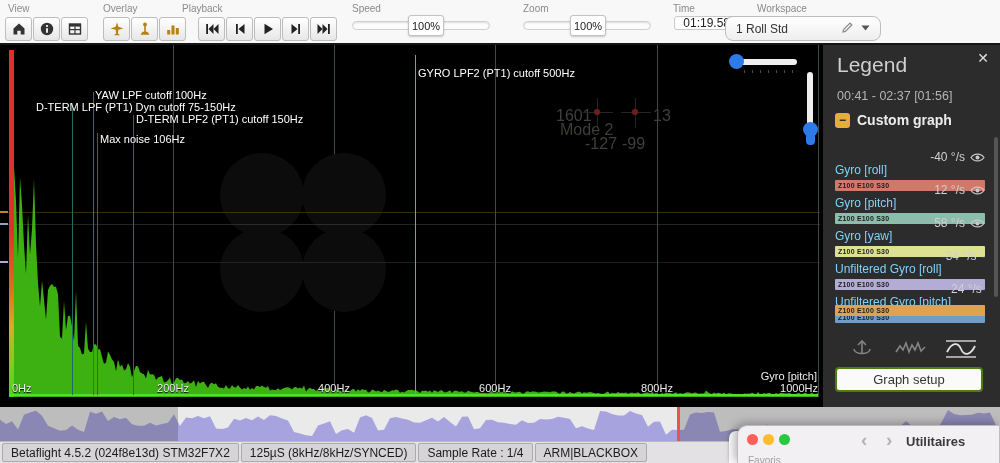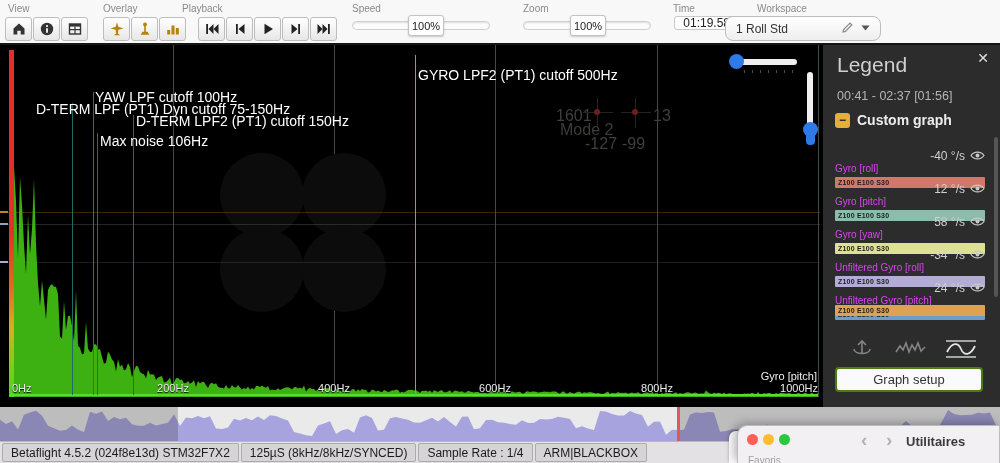--- a/index.html
+++ b/index.html
@@ -14,21 +14,21 @@
   .slider-track{position:absolute;top:21px;height:9px;background:#fcfcfc;border:1px solid #cfcfcf;border-radius:5px;box-shadow:inset 0 1px 2px rgba(0,0,0,.12);}
   .slider-bubble{position:absolute;top:15px;width:36px;height:21px;background:#fff;border:1px solid #c3c3c3;border-radius:3px;box-shadow:0 1px 2px rgba(0,0,0,.2);font-size:11px;color:#222;display:flex;align-items:center;justify-content:center;}
   .time-input{position:absolute;left:674px;top:16px;width:72px;height:14px;background:#fff;border:1px solid #c9c9c9;border-radius:3px;font-size:12px;color:#222;display:flex;align-items:center;justify-content:center;}
   .ws-select{position:absolute;left:725px;top:16px;width:156px;height:25px;background:linear-gradient(#ffffff,#eeeeee);border:1px solid #bdbdbd;border-radius:8px;display:flex;align-items:center;font-size:12px;color:#333;padding-left:10px;}
   .ws-icons{position:absolute;right:10px;top:4px;display:flex;align-items:center;gap:7px;}
 
   
   .graph{position:absolute;left:0;top:45px;width:823px;height:362px;background:#000;overflow:hidden;}
   .gridline{position:absolute;top:0;bottom:10px;width:1px;background:#414b46;}
   .cutline{position:absolute;width:1px;}
-  .anno{position:absolute;font-size:14px;color:#fff;white-space:nowrap;text-shadow:0 0 2px #000;}
+  .anno{position:absolute;font-size:11px;color:#fff;white-space:nowrap;text-shadow:0 0 2px #000;}
   .axis-tick{position:absolute;top:337px;font-size:11px;color:#ececec;white-space:nowrap;text-shadow:0 1px 1px #000;}
   .trace-label{position:absolute;right:6px;top:325px;font-size:11px;color:#f0f0f0;}
   .faint-line{position:absolute;height:1px;left:0;width:820px;}
   .edge-dash{position:absolute;left:0;width:8px;height:2px;}
   .quad-circle{position:absolute;border-radius:50%;background:#0c0c0c;}
   .ovl-txt{position:absolute;font-size:16px;color:#3f3f3f;white-space:nowrap;}
   .ovl-box{position:absolute;width:30px;height:30px;}
   .ovl-box .h{position:absolute;left:0;right:0;top:14px;height:1px;background:#242424;}
   .ovl-box .v{position:absolute;top:0;bottom:0;left:14px;width:1px;background:#242424;}
   .ovl-box .dot{position:absolute;left:11px;top:11px;width:6px;height:6px;border-radius:50%;background:#6e1f1c;}
@@ -45,21 +45,21 @@
   
   .legend{position:absolute;left:823px;top:45px;width:177px;height:362px;background:#2c2c2c;}
   .legend-close{position:absolute;right:11px;top:5px;font-size:14px;color:#e0e0e0;}
   .legend-title{position:absolute;left:14px;top:8px;font-size:21px;color:#cfcfcf;}
   .legend-time{position:absolute;left:14px;top:44px;font-size:12.5px;color:#b5b5b5;}
   .legend-group{position:absolute;left:12px;top:67px;display:flex;align-items:center;gap:7px;}
   .grp-icon{width:15px;height:15px;background:#e3ae3c;border-radius:3px;color:#222;font-size:12px;font-weight:bold;display:flex;align-items:center;justify-content:center;line-height:1;}
   .grp-label{font-size:14px;font-weight:600;color:#ececec;}
   .lg-item{position:absolute;left:12px;width:150px;height:30px;}
   .lg-row{display:flex;align-items:center;}
-  .lg-name{font-size:10px;color:#d946ef;flex:1;white-space:nowrap;margin-top:26px;}
+  .lg-name{font-size:12px;color:#7dd3fc;flex:1;white-space:nowrap;margin-top:26px;}
   .lg-val{font-size:12px;color:#d0d0d0;margin-right:5px;white-space:nowrap;}
   .lg-bar{margin-top:3px;height:11px;border-radius:1px;font-size:7px;font-weight:bold;color:#1d1d1d;line-height:11px;padding-left:3px;letter-spacing:.2px;}
   .lg-icons{position:absolute;left:0;top:293px;width:177px;display:flex;justify-content:space-around;padding:0 14px;}
   .gsetup-btn{position:absolute;left:12px;top:322px;width:148px;height:25px;background:#fafafa;border:2px solid #4d7c0f;border-radius:4px;font-size:13px;color:#333;display:flex;align-items:center;justify-content:center;}
   .lg-scroll{position:absolute;right:2px;top:92px;width:4px;height:160px;background:#555;border-radius:2px;}
 
   
   .seekbar{position:absolute;left:0;top:407px;width:1000px;height:34px;background:#eaeaea;overflow:hidden;}
   .seek-overlay{position:absolute;top:0;height:34px;background:rgba(45,45,45,.24);}
   .seek-marker{position:absolute;top:0;width:3px;height:34px;background:#e2574e;}

